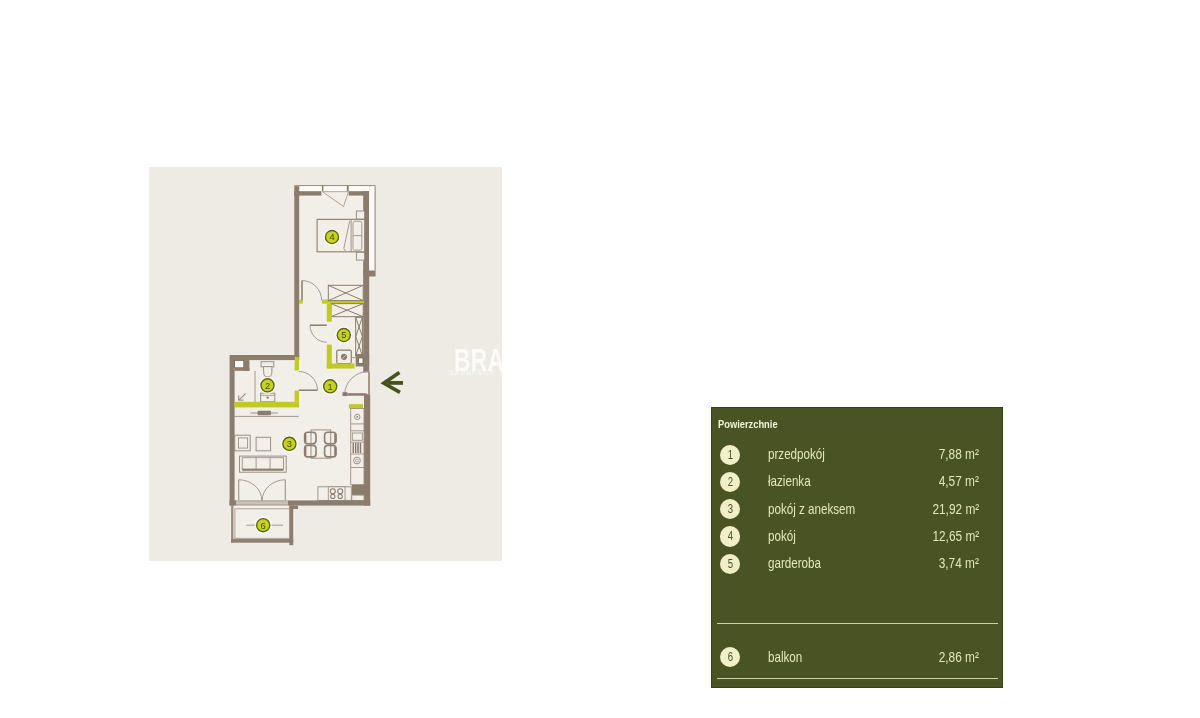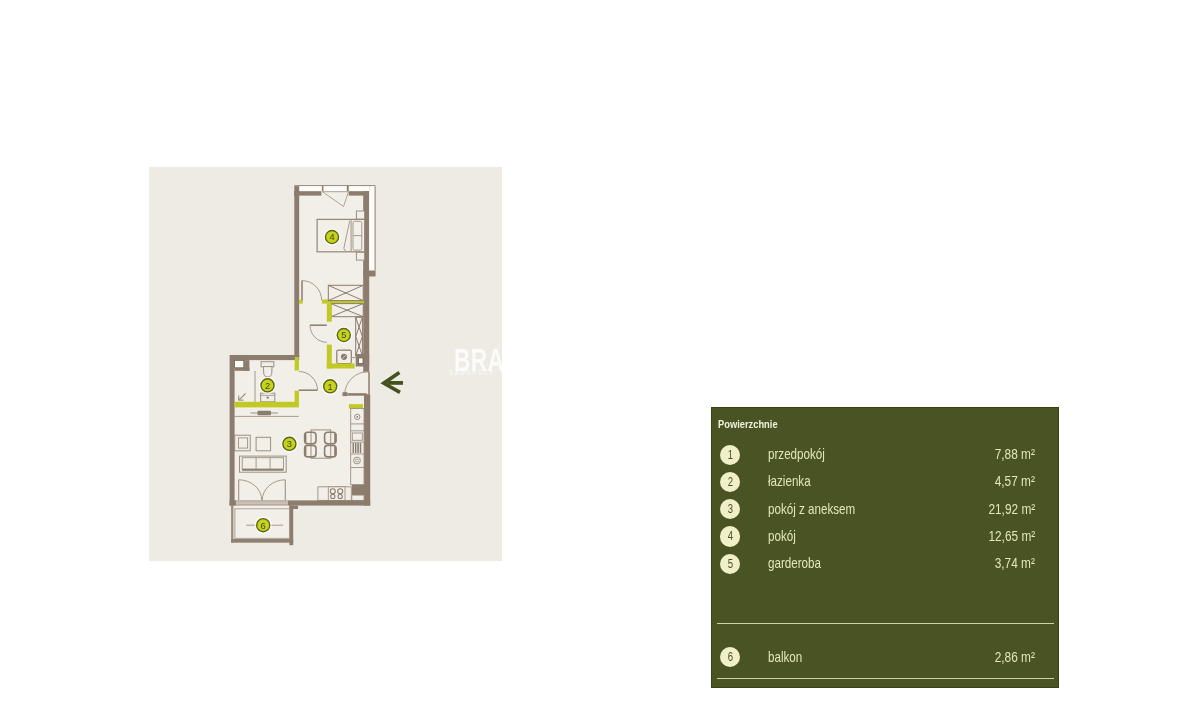--- a/index.html
+++ b/index.html
@@ -1,20 +1,20 @@
 <!DOCTYPE html>
 <html><head>
 <meta charset="utf-8">
 <style>
   html,body{margin:0;padding:0;background:#ffffff;width:1200px;height:718px;overflow:hidden;}
   body{font-family:"Liberation Sans", sans-serif;position:relative;}
   .panel{position:absolute;left:149px;top:167px;width:353px;height:394px;background:#eeebe4;overflow:hidden;}
   .wm{position:absolute;left:304.5px;top:174.5px;width:300px;font-weight:bold;font-size:31.5px;color:rgba(255,255,255,0.78);transform:scaleX(0.72);transform-origin:left top;letter-spacing:0.5px;}
   .wm2{position:absolute;left:300px;top:202px;width:300px;font-weight:bold;font-size:6.8px;letter-spacing:1.6px;color:rgba(255,255,255,0.62);transform:scaleX(0.9);transform-origin:left top;}
-  .tbl{position:absolute;left:711px;top:407px;width:348px;height:281px;background:#4a5324;box-shadow:inset 0 0 0 1px #37430f;}
+  .tbl{position:absolute;left:711px;top:407px;width:292px;height:281px;background:#4a5324;box-shadow:inset 0 0 0 1px #37430f;}
   .hdr{position:absolute;left:7px;font-size:10.6px;font-weight:bold;color:#eff1da;transform:scaleX(0.88);transform-origin:left top;white-space:nowrap;}
   .badge{position:absolute;width:20.2px;height:20.2px;border-radius:50%;background:#f1efc8;color:#4a5324;text-align:center;line-height:20.2px;font-size:12px;}
   .badge span{display:inline-block;transform:scaleX(0.8);}
   .lbl{position:absolute;left:57px;font-size:15px;color:#e3e7ba;transform:scaleX(0.775);transform-origin:left top;white-space:nowrap;}
   .val{position:absolute;right:24px;font-size:15px;color:#e3e7ba;transform:scaleX(0.79);transform-origin:right top;white-space:nowrap;}
   .hline{position:absolute;left:6px;right:5px;height:1px;background:#ccd6a2;}
   .tbl *{box-sizing:border-box;}
 </style>
 </head>
 <body>

